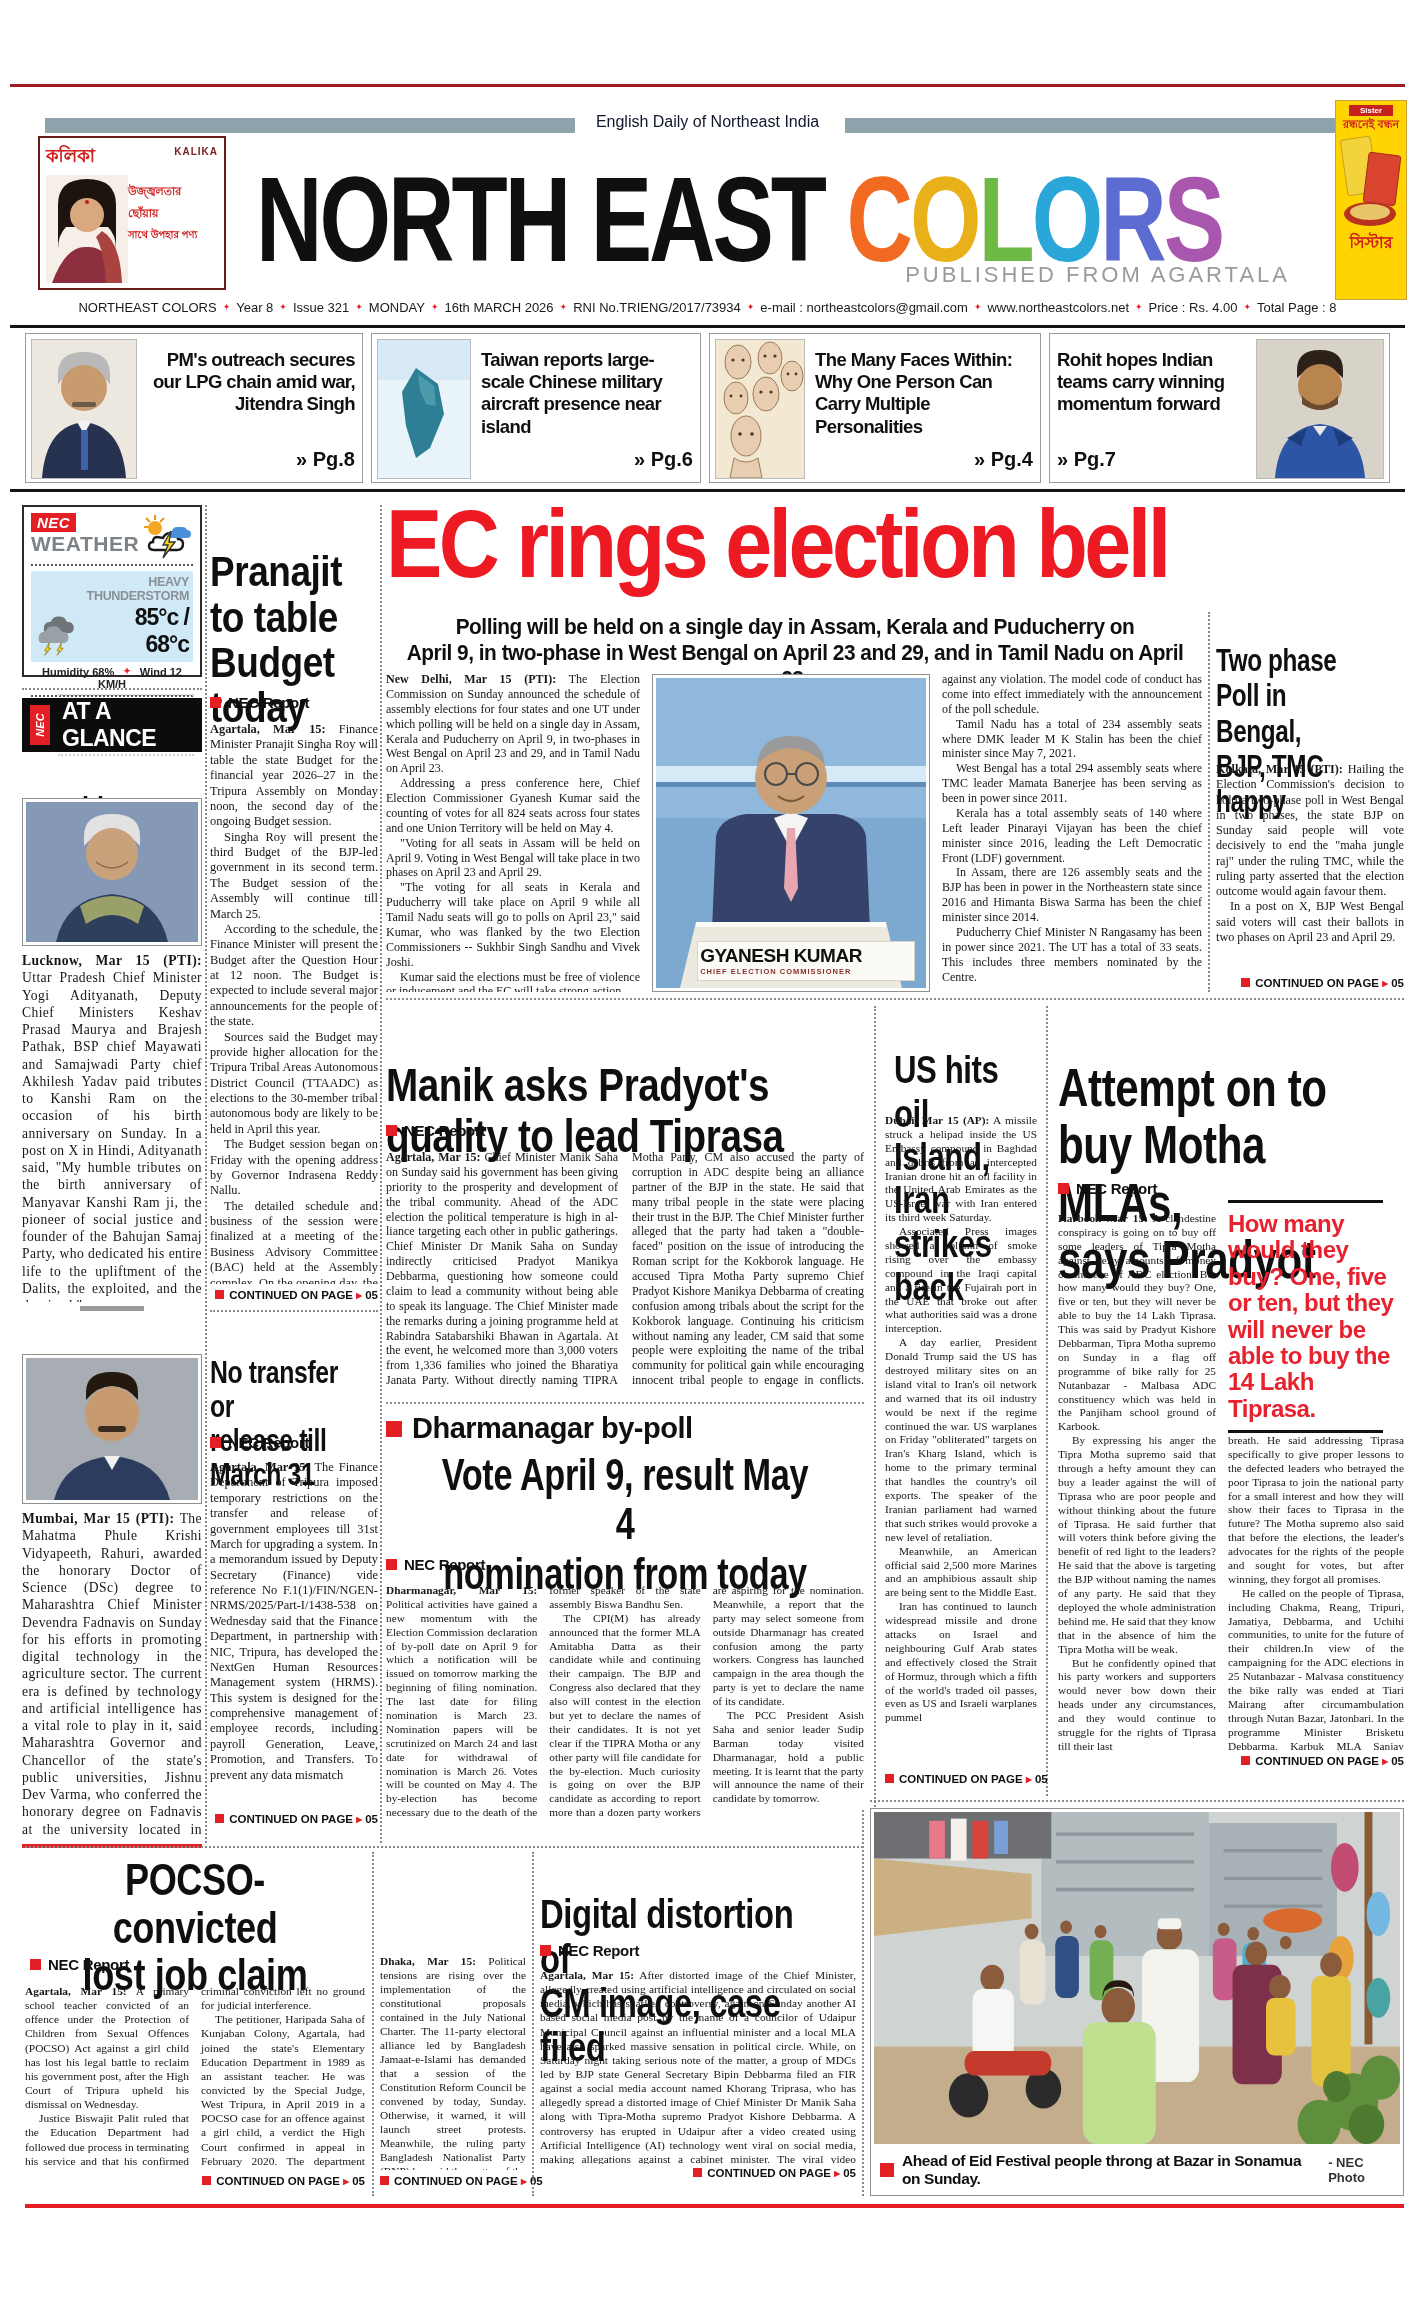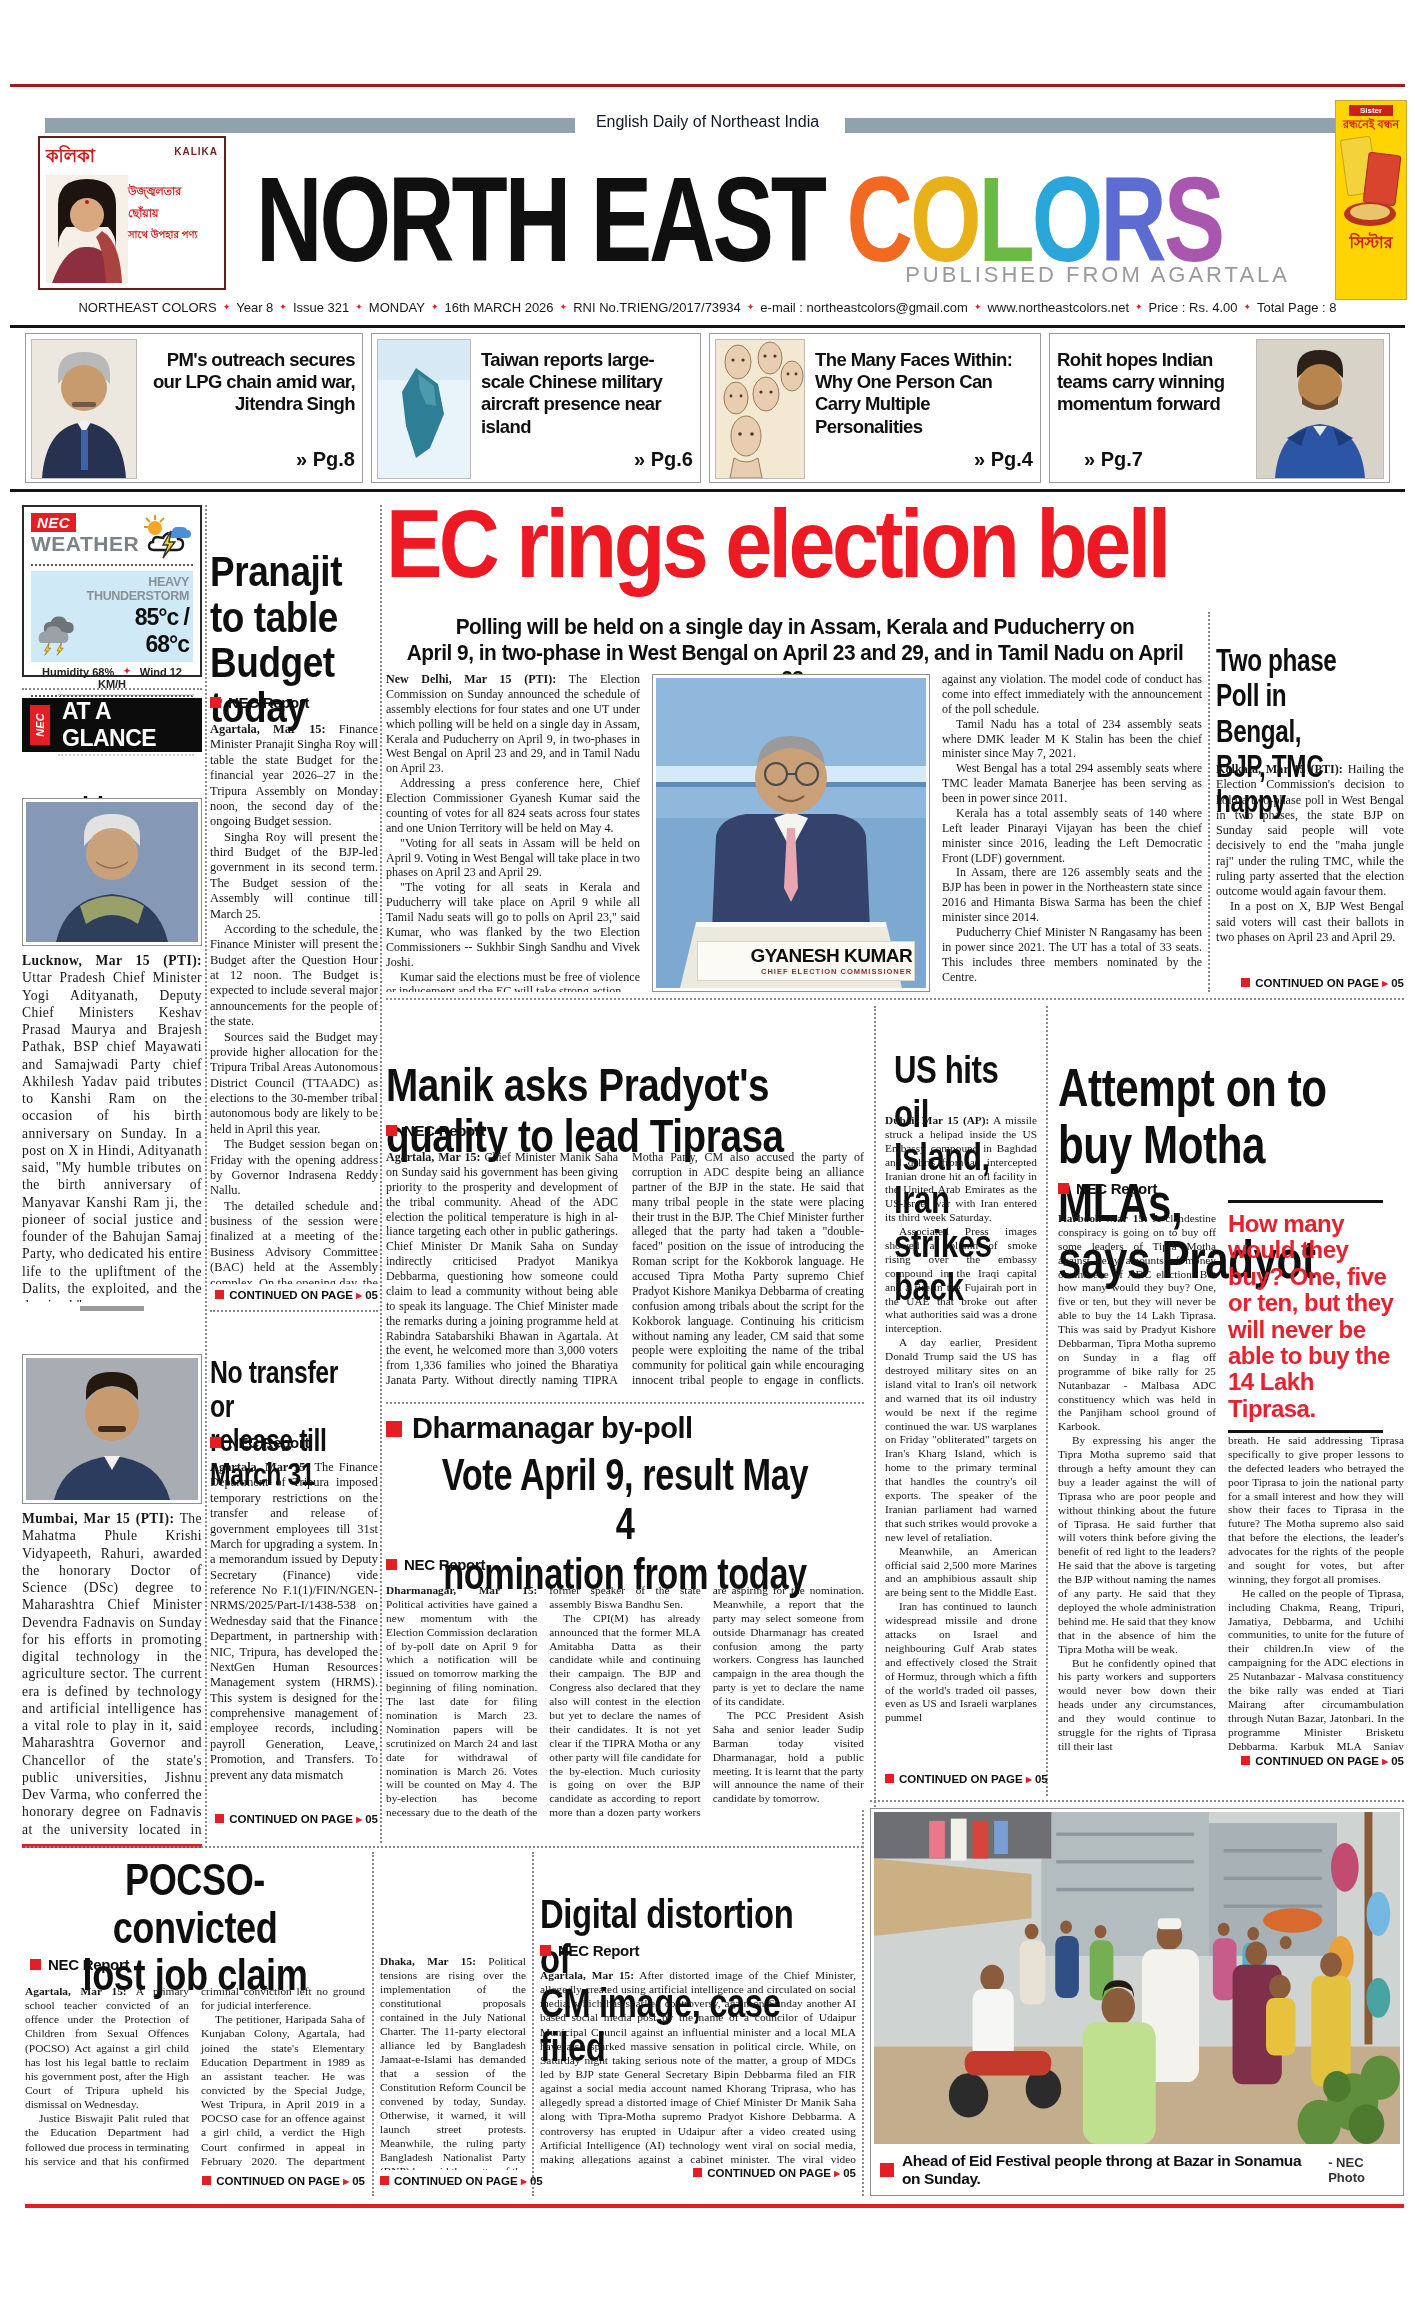--- a/index.html
+++ b/index.html
@@ -29,21 +29,21 @@
   .blackrule{background:#141414;}
   
   .dl-sep{color:#e31e24;font-size:9px;margin:0 6px;vertical-align:2px;}
   .lt{font-weight:800;}
   .lt-black{color:#101010;}
   
   .c0{color:#f26a21}.c1{color:#e8b019}.c2{color:#6cb944}.c3{color:#2aa7d8}.c4{color:#5d6cd0}.c5{color:#a957ae}
   
   .tease{border:1px solid #9a9a9a;background:#fff;display:flex;padding:5px;gap:8px;box-sizing:border-box;}
   .tease-t{font-weight:700;font-size:18.5px;line-height:1.2;color:#101010;letter-spacing:-0.6px;}
-  .tease-pg{font-weight:800;font-size:20px;color:#101010;margin-left:27px;}
+  .tease-pg{font-weight:800;font-size:20px;color:#101010;}
   .tease-img{flex:0 0 auto;border:1px solid #bbb;overflow:hidden;background:#ddd;}
   
   .wx-box{border:2px solid #2a2a2a;background:#fff;box-sizing:border-box;padding:6px 7px;}
   .nec-chip{background:#e31e24;color:#fff;font-weight:800;font-style:italic;font-size:15px;padding:1px 6px;display:inline-block;letter-spacing:0.5px;}
   .wx-word{color:#7d8287;font-weight:700;font-size:21px;letter-spacing:0.5px;}
   .wx-blue{background:#cfe9f7;display:flex;align-items:flex-end;padding:4px;gap:4px;}
   .wx-cond{color:#8a9096;font-weight:700;font-size:12.5px;text-align:right;line-height:1.15;letter-spacing:-0.3px;}
   .wx-temp{font-weight:800;font-size:23px;color:#0f0f0f;letter-spacing:-1px;}
   .wx-small{font-weight:700;font-size:11px;color:#222;text-align:center;}
   .wx-prec{font-weight:700;font-size:14px;color:#9aa0a6;text-align:center;letter-spacing:0.5px;}
@@ -53,21 +53,21 @@
   .nec-vert{position:relative;width:20px;height:40px;background:#e31e24;flex:0 0 auto;}
   .nec-vert span{position:absolute;left:-10px;top:14px;width:40px;text-align:center;color:#fff;
       font-weight:800;font-style:italic;font-size:11px;transform:rotate(-90deg);}
   .glance-t{color:#fff;font-weight:800;font-size:23px;letter-spacing:-0.5px;border-top:2px dotted #cfcfcf;border-bottom:2px dotted #cfcfcf;padding:2px 4px;}
   
   .pq{color:#e8212e;font-weight:800;font-size:24px;line-height:1.1;letter-spacing:-0.5px;}
   .pq::before,.pq::after{content:"";display:block;height:3px;background:#101010;margin:8px auto 8px 0;width:88%;}
   
   .pframe{border:1px solid #8f8f8f;background:#fff;padding:3px;box-sizing:border-box;}
   .pframe svg{display:block;width:100%;height:100%;}
-  .plate{position:absolute;left:16%;right:5%;bottom:10px;background:#fbfaf4;border:1px solid #d8d5c8;text-align:right;padding:3px 2px 4px;}
+  .plate{position:absolute;left:16%;right:5%;bottom:10px;background:#fbfaf4;border:1px solid #d8d5c8;text-align:left;padding:3px 2px 4px;}
   .plate .pname{font-weight:800;font-size:19px;color:#101010;letter-spacing:-0.5px;}
   .plate .ptitle{font-weight:700;font-size:7.5px;color:#8a3030;letter-spacing:1px;}
   .capline{display:flex;align-items:center;gap:8px;padding:8px 6px 2px;}
   .capline .ctext{font-weight:700;font-size:15.5px;color:#101010;letter-spacing:-0.4px;}
   .capline .ccred{font-weight:700;font-size:13px;color:#333;}
   .kicker{display:flex;align-items:center;gap:10px;}
   .kicker .ktext{font-weight:800;font-size:29px;color:#101010;letter-spacing:-0.5px;}
   .tagline{color:#0f172a;font-size:16px;font-weight:400;}
   .pub{color:#9a9a9a;font-size:22px;letter-spacing:3px;font-weight:400;}
   .dateline{font-size:13px;color:#1a1a1a;}

